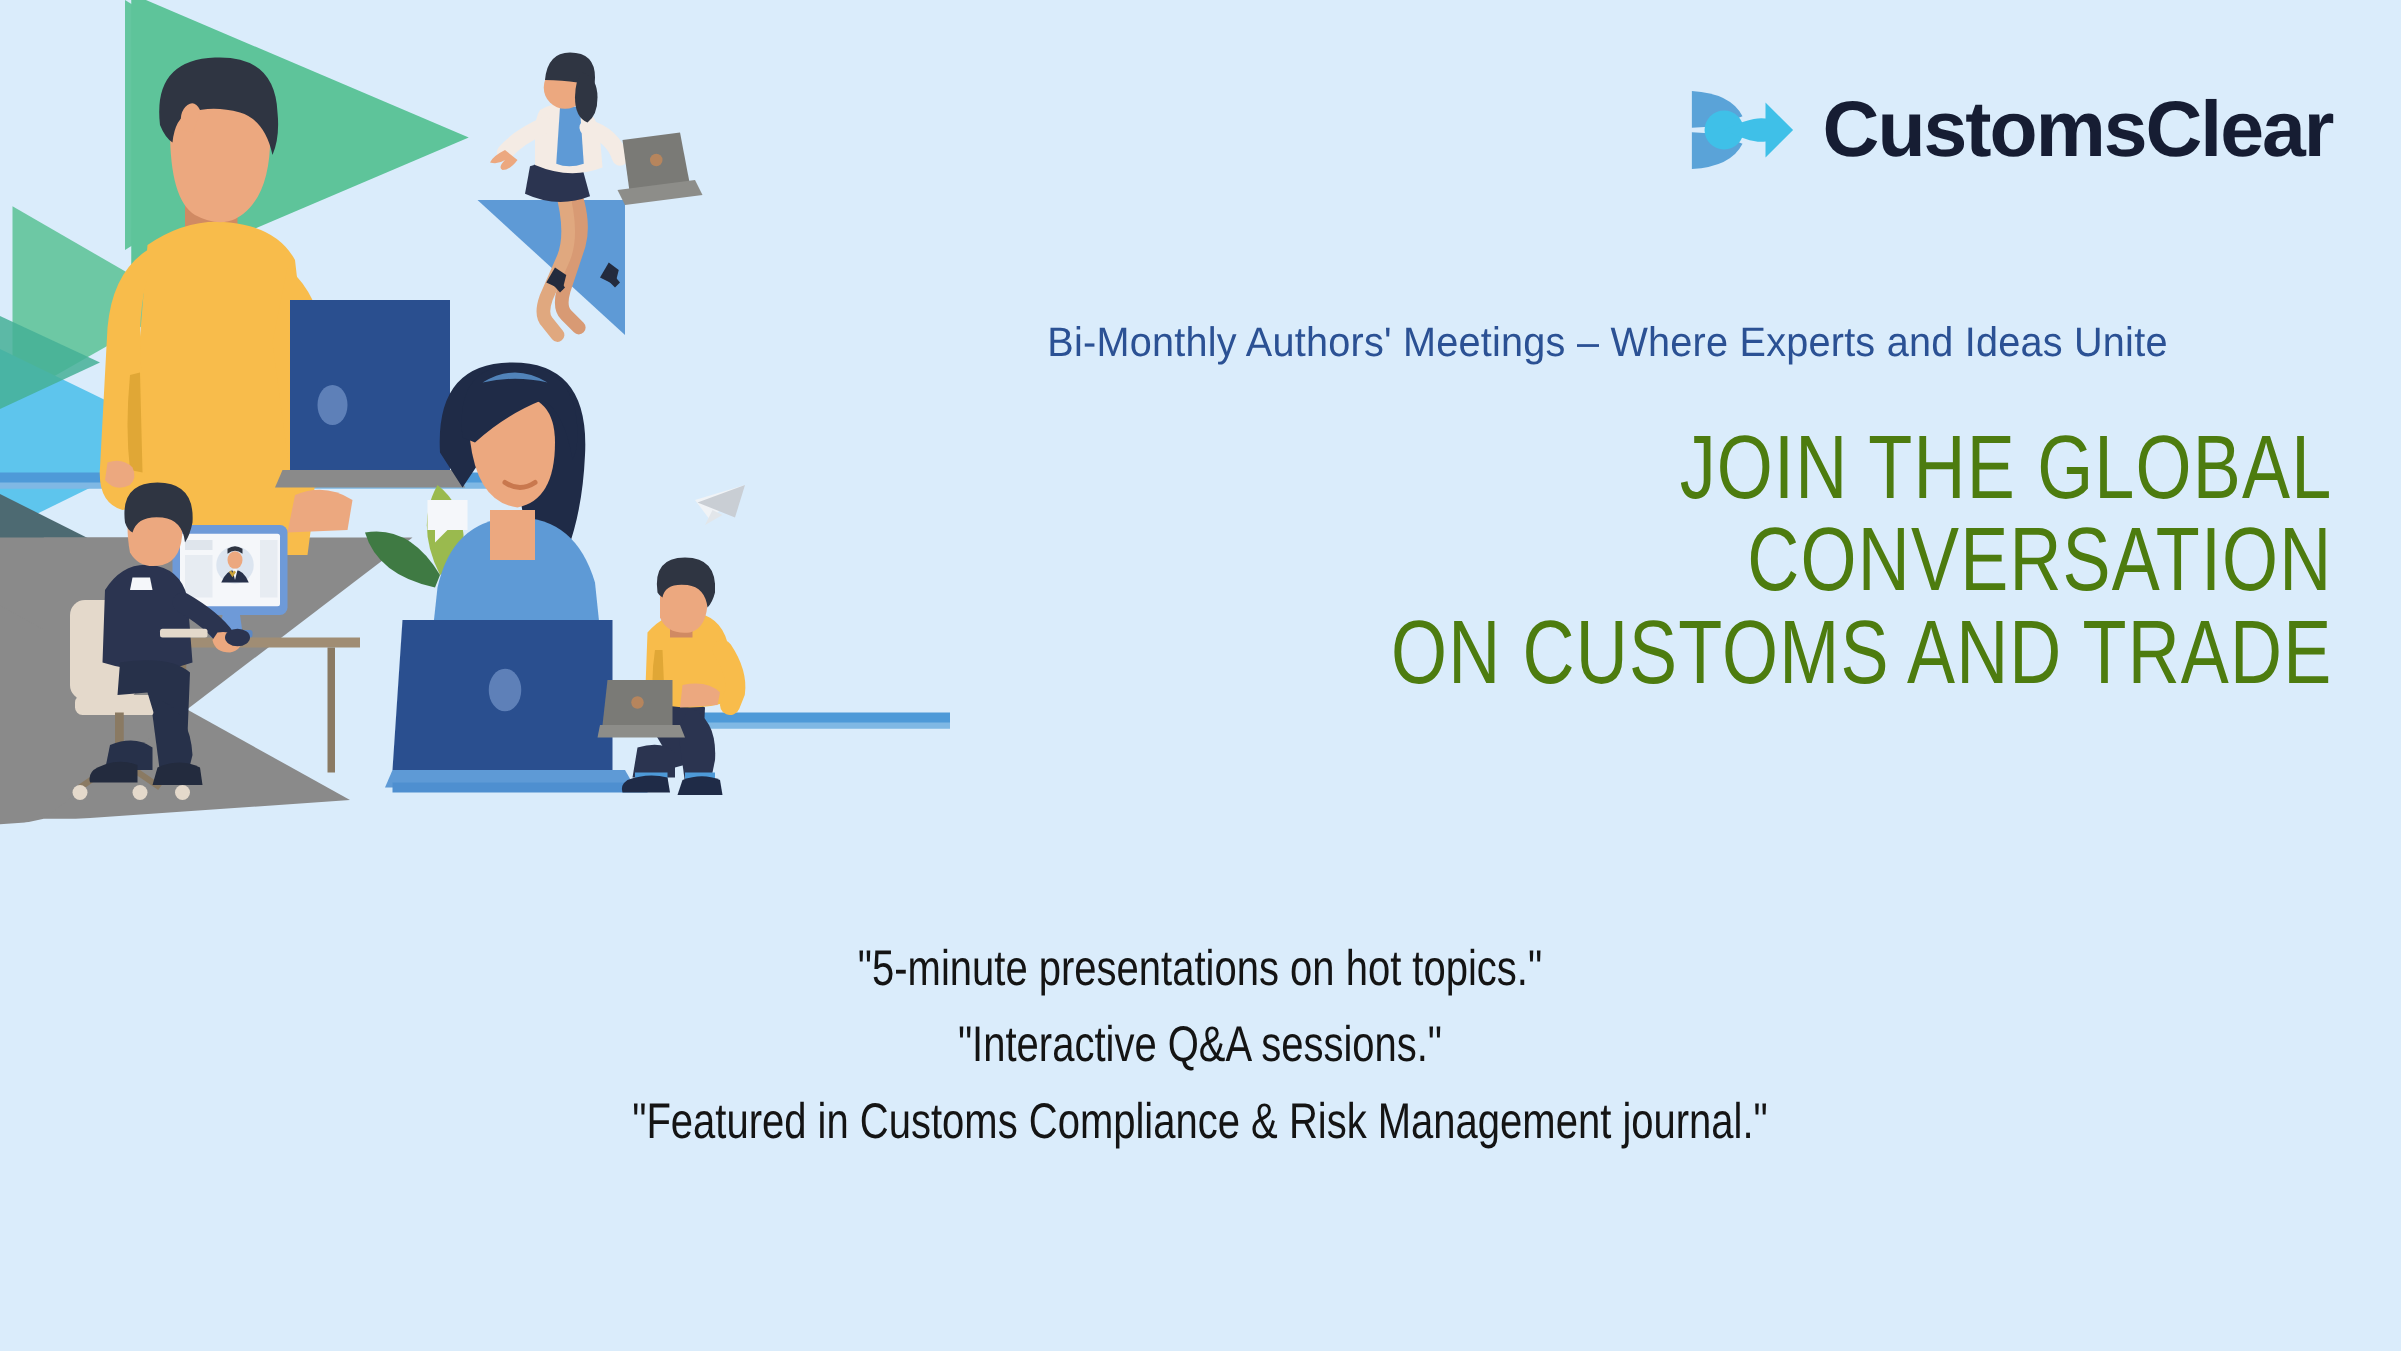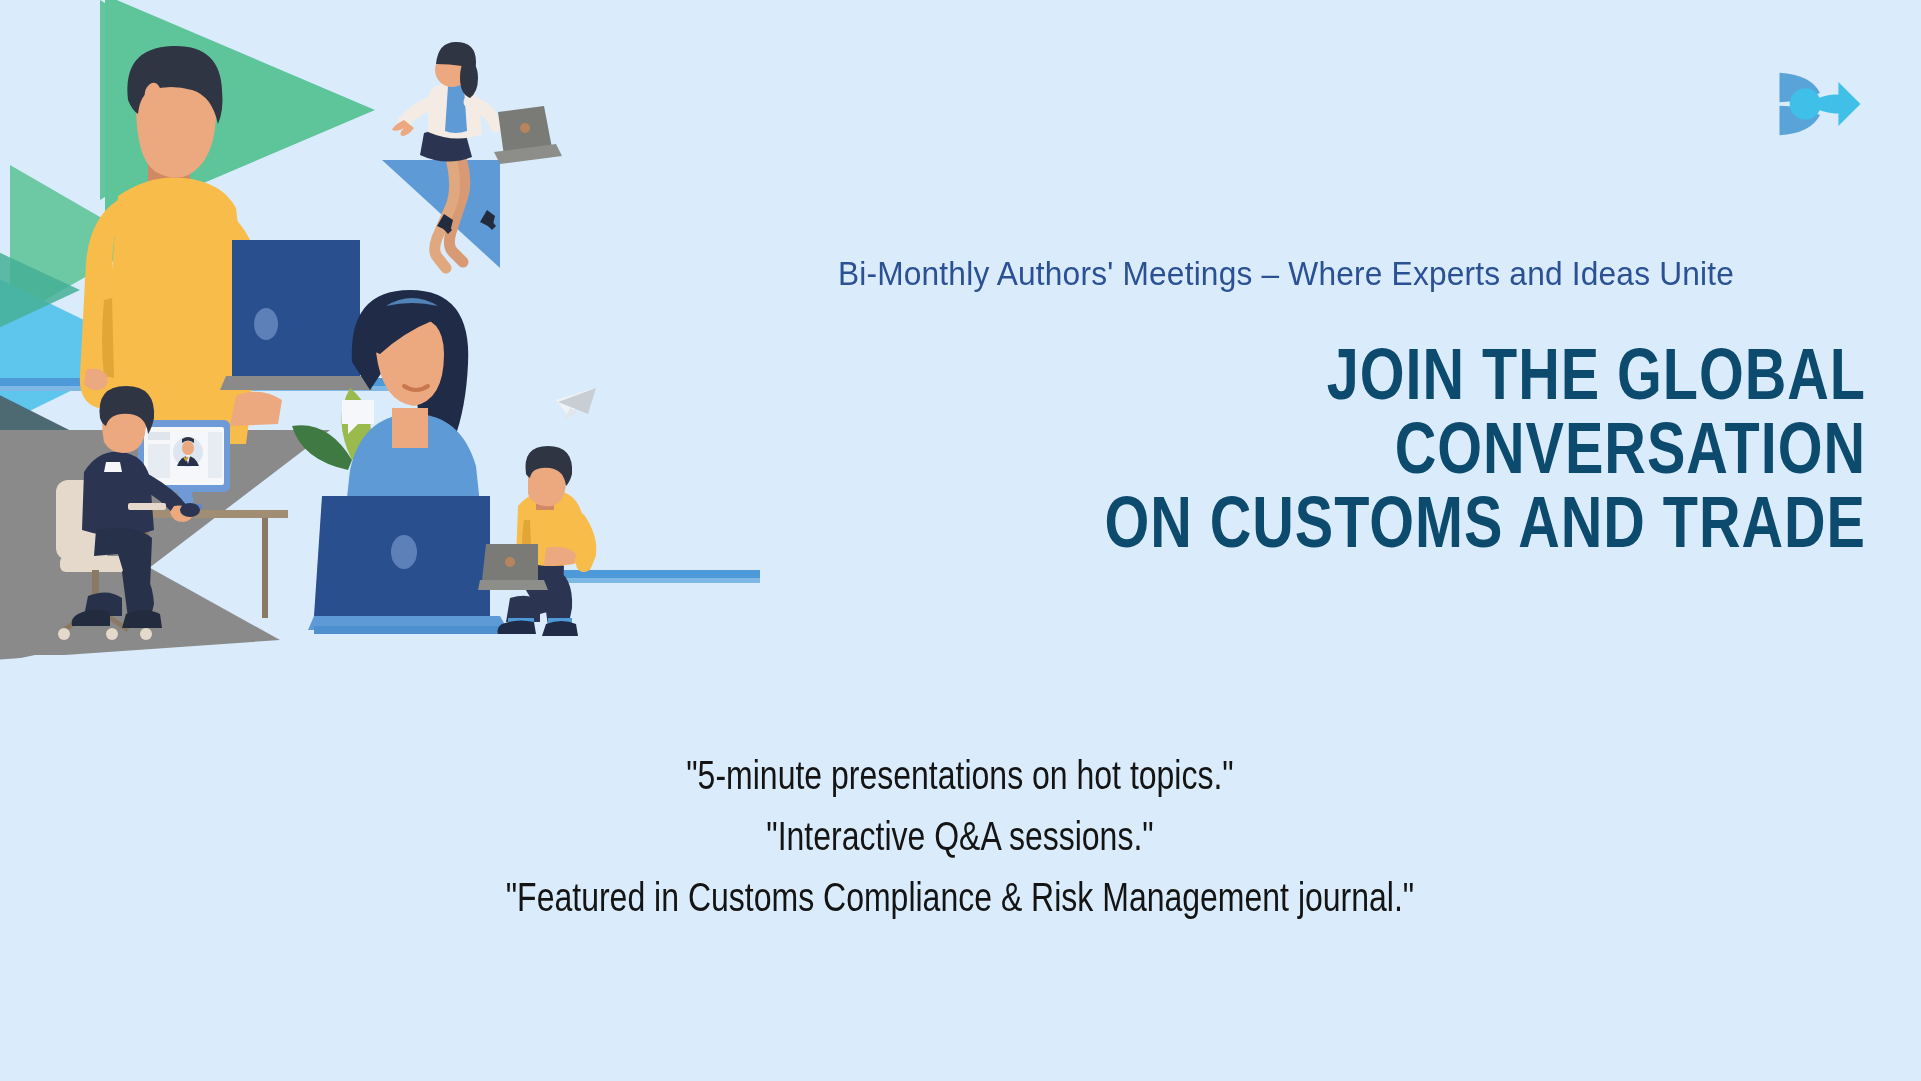--- a/index.html
+++ b/index.html
@@ -79,24 +79,24 @@
     transform:scaleX(0.96);
     transform-origin:center;
     white-space:nowrap;
   }
 
   #headline {
     position:absolute;
     right:55px; top:337px;
     width:1160px;
     text-align:right;
-    color:#0c4a6e;
+    color:#4d7c0f;
     font-size:72px;
     line-height:74px;
-    font-weight:bold;
+    font-weight:normal;
     letter-spacing:1.2px;
   }
   #headline .hl-line {
     display:block;
     transform:scaleX(0.80);
     transform-origin:right center;
     white-space:nowrap;
   }
 
   
@@ -320,20 +320,21 @@
     </svg>
   </div>
 
   <div id="logo-block">
     <svg id="logo-mark" viewBox="0 0 100 100" xmlns="http://www.w3.org/2000/svg">
       <path d="M6,16 q34,2 44,22 q-22,10 -44,10 z" fill="#5aa3d8"></path>
       <path d="M6,84 q34,-2 44,-22 q-22,-10 -44,-10 z" fill="#5aa3d8"></path>
       <circle cx="34" cy="50" r="17" fill="#3fc0e8"></circle>
       <path d="M34,50 q24,-12 36,-10 l0,-14 24,24 -24,24 0,-14 q-12,2 -36,-10z" fill="#3fc0e8"></path>
     </svg>
+    <div id="logo-wordmark">CustomsClear</div>
   </div>
 
   <div id="tagline">Bi-Monthly Authors' Meetings – Where Experts and Ideas Unite</div>
 
   <div id="headline">
     <span class="hl-line">JOIN THE GLOBAL</span>
     <span class="hl-line">CONVERSATION</span>
     <span class="hl-line">ON CUSTOMS AND TRADE</span>
   </div>
 

